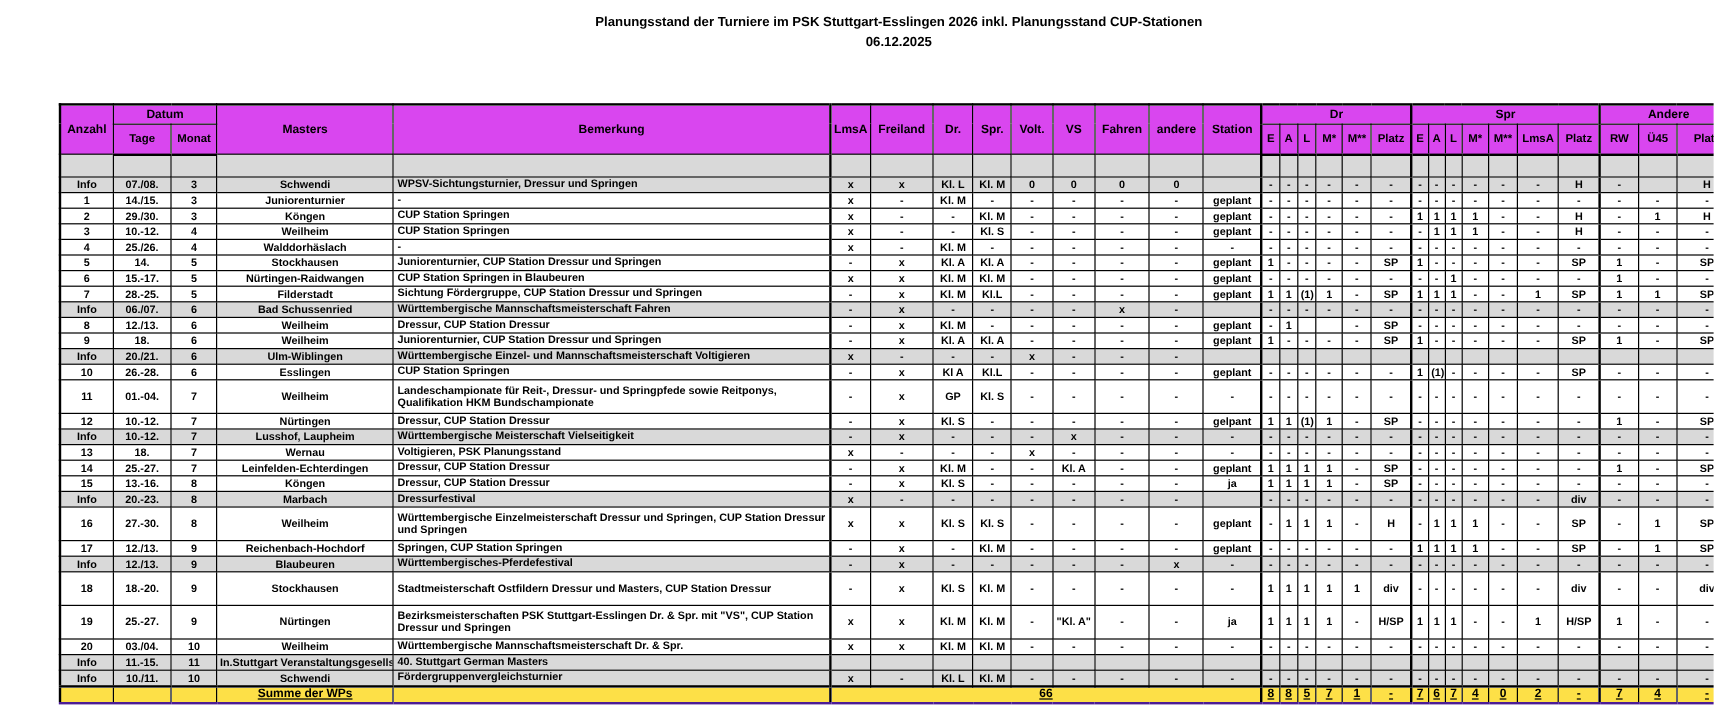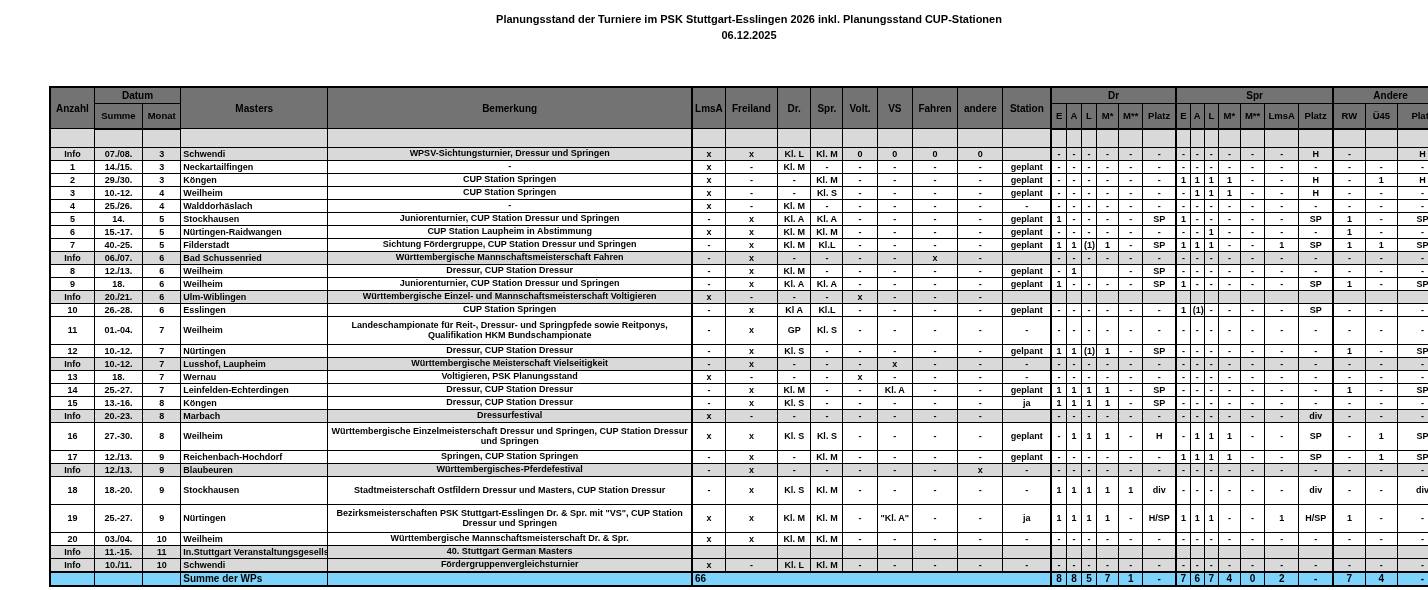--- a/index.html
+++ b/index.html
@@ -4,30 +4,30 @@
 <style>
   html,body {margin:0; padding:0; background:#ffffff; color:#000;
     font-family:"Liberation Sans", sans-serif; font-weight:bold;}
   .page {width:1428px; height:590px; position:relative; overflow:hidden;padding-left:35px;}
   .title-block {text-align:center; padding-top:12px; line-height:1.45;}
   .title-line {font-size:11px; font-weight:bold;}
   table {border-collapse:collapse; table-layout:fixed; width:1400px;
     margin:42px 0 0 14px; border:2px solid #000;}
   th, td {border:1px solid #000; font-size:9px; font-weight:bold; padding:0 2px;
     text-align:center; vertical-align:middle; overflow:hidden; white-space:nowrap; height:12px;}
-  thead th {background:#737373; font-size:10px;}
+  thead th {background:#d946ef; font-size:10px;}
   tr.h1 th {height:15px;}
   tr.h2 th {height:24px; border-bottom:2px solid #000; font-size:9.5px;}
-  td.left {text-align:left;}
-  td.right {text-align:left;}
-  td.bem {white-space:normal; line-height:1.2; text-align:center; padding:0 3px;}
+  td.left {text-align:center;}
+  td.right {text-align:center;}
+  td.bem {white-space:normal; line-height:1.2; text-align:left; padding:0 3px;}
   tr.info td {background:#d9d9d9;}
   tr.empty td {background:#d9d9d9; height:17px;}
   tr.tall td {height:27px;}
-  tr.sum td {background:#7dd3fc; border-top:2px solid #000; border-bottom:2px solid #000000; font-size:10px;}
+  tr.sum td {background:#fde047; border-top:2px solid #000; border-bottom:2px solid #4c1d95; font-size:10px;text-decoration:underline;}
   .gl {border-left:2px solid #000;}
 </style>
 </head>
 <body>
 
 <div class="page">
   <div class="title-block">
     <div class="title-line">Planungsstand der Turniere im PSK Stuttgart-Esslingen 2026 inkl. Planungsstand CUP-Stationen</div>
     <div class="title-line">06.12.2025</div>
   </div>
@@ -78,21 +78,21 @@
         <th rowspan="2">Volt.</th>
         <th rowspan="2">VS</th>
         <th rowspan="2">Fahren</th>
         <th rowspan="2">andere</th>
         <th rowspan="2">Station</th>
         <th colspan="6" class="gl">Dr</th>
         <th colspan="7" class="gl">Spr</th>
         <th colspan="3" class="gl">Andere</th>
       </tr>
       <tr class="h2">
-        <th>Summe</th>
+        <th>Tage</th>
         <th>Monat</th>
         <th class="gl">E</th>
         <th>A</th>
         <th>L</th>
         <th>M*</th>
         <th>M**</th>
         <th>Platz</th>
         <th class="gl">E</th>
         <th>A</th>
         <th>L</th>
@@ -167,21 +167,21 @@
           <td>-</td>
           <td>H</td>
           <td class="gl">-</td>
           <td></td>
           <td>H</td>
         </tr>
         <tr>
           <td>1</td>
           <td>14./15.</td>
           <td>3</td>
-          <td class="left">Neckartailfingen</td>
+          <td class="left">Juniorenturnier</td>
           <td class="bem">-</td>
           <td class="gl">x</td>
           <td>-</td>
           <td>Kl. M</td>
           <td>-</td>
           <td>-</td>
           <td>-</td>
           <td>-</td>
           <td>-</td>
           <td>geplant</td>
@@ -328,21 +328,21 @@
           <td>SP</td>
           <td class="gl">1</td>
           <td>-</td>
           <td>SP</td>
         </tr>
         <tr>
           <td>6</td>
           <td>15.-17.</td>
           <td>5</td>
           <td class="left">Nürtingen-Raidwangen</td>
-          <td class="bem">CUP Station Laupheim in Abstimmung</td>
+          <td class="bem">CUP Station Springen in Blaubeuren</td>
           <td class="gl">x</td>
           <td>x</td>
           <td>Kl. M</td>
           <td>Kl. M</td>
           <td>-</td>
           <td>-</td>
           <td>-</td>
           <td>-</td>
           <td>geplant</td>
           <td class="gl">-</td>
@@ -357,21 +357,21 @@
           <td>-</td>
           <td>-</td>
           <td>-</td>
           <td>-</td>
           <td class="gl">1</td>
           <td>-</td>
           <td>-</td>
         </tr>
         <tr>
           <td>7</td>
-          <td>40.-25.</td>
+          <td>28.-25.</td>
           <td>5</td>
           <td class="left">Filderstadt</td>
           <td class="bem">Sichtung Fördergruppe, CUP Station Dressur und Springen</td>
           <td class="gl">-</td>
           <td>x</td>
           <td>Kl. M</td>
           <td>Kl.L</td>
           <td>-</td>
           <td>-</td>
           <td>-</td>

